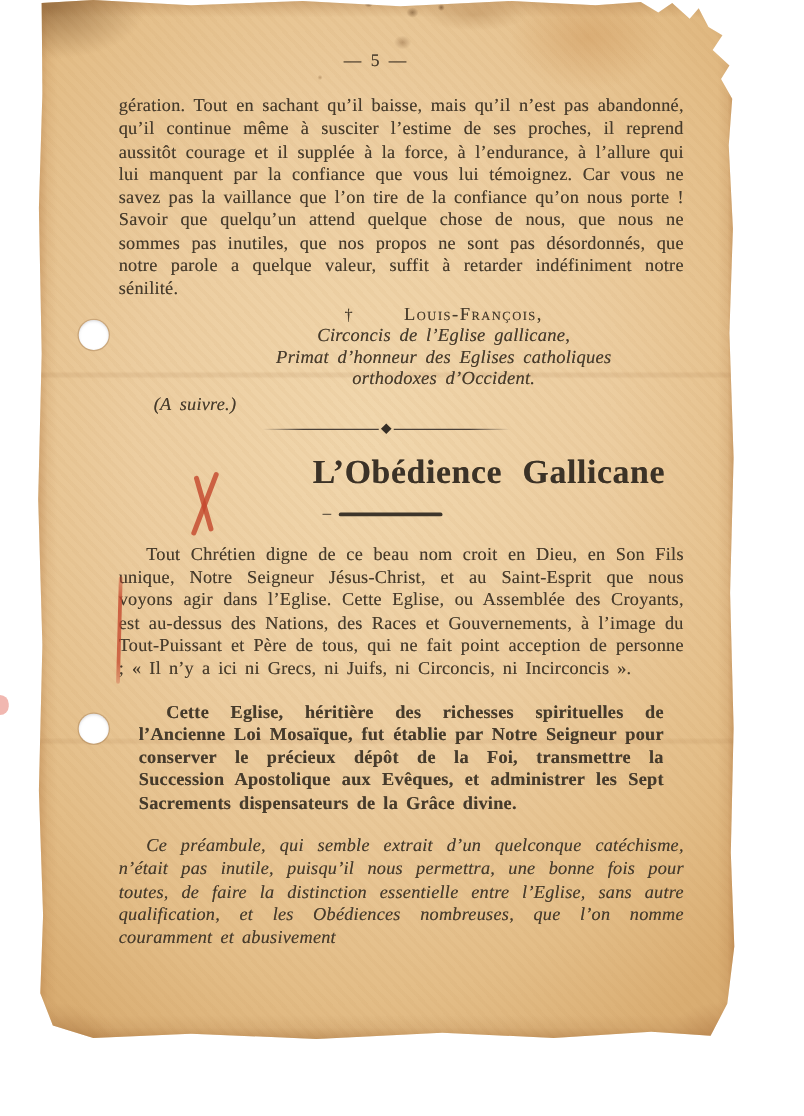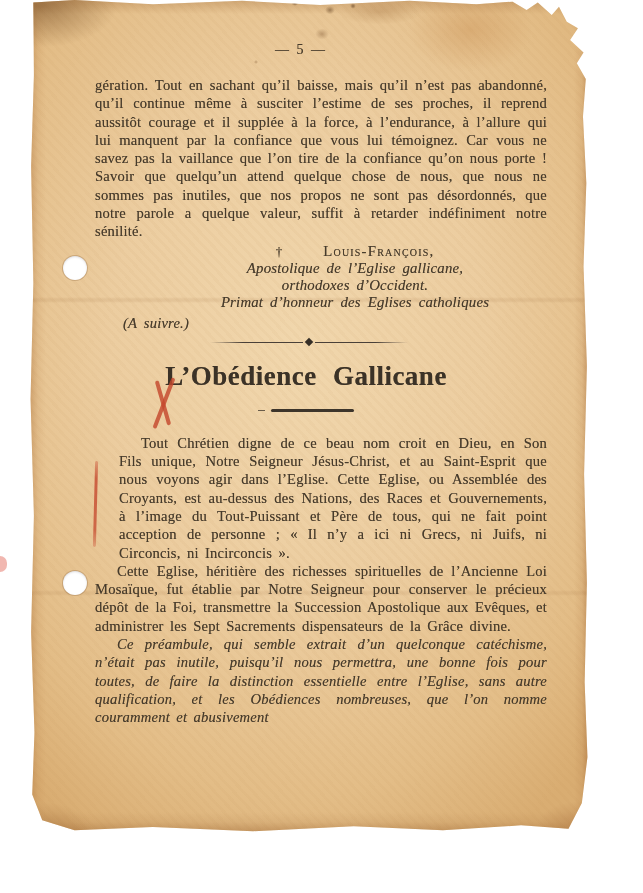--- a/index.html
+++ b/index.html
@@ -41,33 +41,33 @@
   .content{
     position:absolute;left:65px;top:0;width:452px;padding-top:42px;
     color:#463b2c;
     font-size:14.6px;line-height:18.3px;letter-spacing:.2px;
     text-shadow:0 0 .4px rgba(60,45,30,.55);
   }
   .page-number{text-align:center;position:relative;left:-20px;font-size:14px;line-height:16px;letter-spacing:2px;}
   .para{text-align:justify;word-spacing:2.5px;}
   .para1{margin-top:18px;}
   .indent{text-indent:22px;}
-  .para2{margin-top:22px;padding-left:24px;}
+  .para2{margin-top:22px;}
   .signature{width:312px;margin:2px 36px 0 auto;text-align:center;line-height:17px;font-size:14.8px;}
   .sig-name{font-variant:small-caps;letter-spacing:1.2px;margin-left:37px;}
   .sig-cross{font-size:13px;}
   .sig-title{font-style:italic;word-spacing:3px;}
   .a-suivre{margin:4px 0 0 28px;font-style:italic;line-height:17px;word-spacing:3px;}
   .divider{margin:6px auto 0;position:relative;left:-12px;width:198px;height:9px;display:flex;align-items:center;}
   .divider .dline{flex:1;height:1px;}
   .divider .dline.l{background:linear-gradient(90deg, transparent, #4a4038 35%, #4a4038);}
   .divider .dline.r{background:linear-gradient(270deg, transparent, #4a4038 35%, #4a4038);}
   .divider .diamond{width:6px;height:6px;background:#352e26;transform:rotate(45deg);margin:0 3px;}
   .article-title{
-    margin-top:14px;text-align:center;position:relative;left:-15px;
+    margin-top:14px;text-align:right;position:relative;left:-15px;
     font-size:27px;line-height:30px;font-weight:bold;color:#3b3227;
     letter-spacing:.5px;word-spacing:9px;
   }
   .title-rule{margin:6px auto 0;position:relative;left:-15px;width:96px;height:3px;display:flex;align-items:center;}
   .title-rule .dash{width:7px;height:1.5px;background:rgba(61,53,43,.75);margin-right:6px;}
   .title-rule .bar{flex:1;height:2.5px;background:#3d352b;border-radius:2px;}
   
   .punch-hole{
     position:absolute;width:24px;height:24px;border-radius:50%;background:#ffffff;
     box-shadow:0 0 0 1px rgba(150,110,70,.35), inset 0 1px 2px rgba(120,120,130,.25);
@@ -93,41 +93,41 @@
 
 <div class="paper">
   <div class="content">
 
     <div class="page-number">— 5 —</div>
 
     <p class="para para1" style="margin: 18px 0px 0px;">gération. Tout en sachant qu’il baisse, mais qu’il n’est pas abandonné, qu’il continue même à susciter l’estime de ses proches, il reprend aussitôt courage et il supplée à la force, à l’endurance, à l’allure qui lui manquent par la confiance que vous lui témoignez. Car vous ne savez pas la vaillance que l’on tire de la confiance qu’on nous porte ! Savoir que quelqu’un attend quelque chose de nous, que nous ne sommes pas inutiles, que nos propos ne sont pas désordonnés, que notre parole a quelque valeur, suffit à retarder indéfiniment notre sénilité.</p>
 
     <div class="signature">
       <div><span class="sig-cross">†</span> <span class="sig-name">Louis-François,</span></div>
-      <div class="sig-title">Apostolique de l’Eglise gallicane,</div>
+      <div class="sig-title">Circoncis de l’Eglise gallicane,</div>
+      <div class="sig-title">Primat d’honneur des Eglises catholiques</div>
       <div class="sig-title">orthodoxes d’Occident.</div>
-      <div class="sig-title">Primat d’honneur des Eglises catholiques</div>
     </div>
 
     <div class="a-suivre">(A suivre.)</div>
 
     <div class="divider">
       <div class="dline l"></div>
       <div class="diamond"></div>
       <div class="dline r"></div>
     </div>
 
     <h1 class="article-title">L’Obédience Gallicane</h1>
     <div class="title-rule">
       <div class="dash"></div>
       <div class="bar"></div>
     </div>
 
     <p class="para para2 indent" style="margin: 22px 0px 0px;">Tout Chrétien digne de ce beau nom croit en Dieu, en Son Fils unique, Notre Seigneur Jésus-Christ, et au Saint-Esprit que nous voyons agir dans l’Eglise. Cette Eglise, ou Assemblée des Croyants, est au-dessus des Nations, des Races et Gouvernements, à l’image du Tout-Puissant et Père de tous, qui ne fait point acception de personne ; « Il n’y a ici ni Grecs, ni Juifs, ni Circoncis, ni Incirconcis ».</p>
-    <p class="para indent" style="margin: 0px;">Cette Eglise, héritière des richesses spirituelles de l’Ancienne Loi Mosaïque, fut établie par Notre Seigneur pour conserver le précieux dépôt de la Foi, transmettre la Succession Apostolique aux Evêques, et administrer les Sept Sacrements dispensateurs de la Grâce divine.</p>
+    <p class="para indent" style="margin: 16px; font-weight: bold;">Cette Eglise, héritière des richesses spirituelles de l’Ancienne Loi Mosaïque, fut établie par Notre Seigneur pour conserver le précieux dépôt de la Foi, transmettre la Succession Apostolique aux Evêques, et administrer les Sept Sacrements dispensateurs de la Grâce divine.</p>
     <p class="para indent" style="margin: 0px; font-style: italic;">Ce préambule, qui semble extrait d’un quelconque catéchisme, n’était pas inutile, puisqu’il nous permettra, une bonne fois pour toutes, de faire la distinction essentielle entre l’Eglise, sans autre qualification, et les Obédiences nombreuses, que l’on nomme couramment et abusivement</p>
 
   </div>
 </div>
 
 <div class="punch-hole hole-top"></div>
 <div class="punch-hole hole-bottom"></div>
 
 <div class="red-x">
   <div class="stroke s1"></div>

